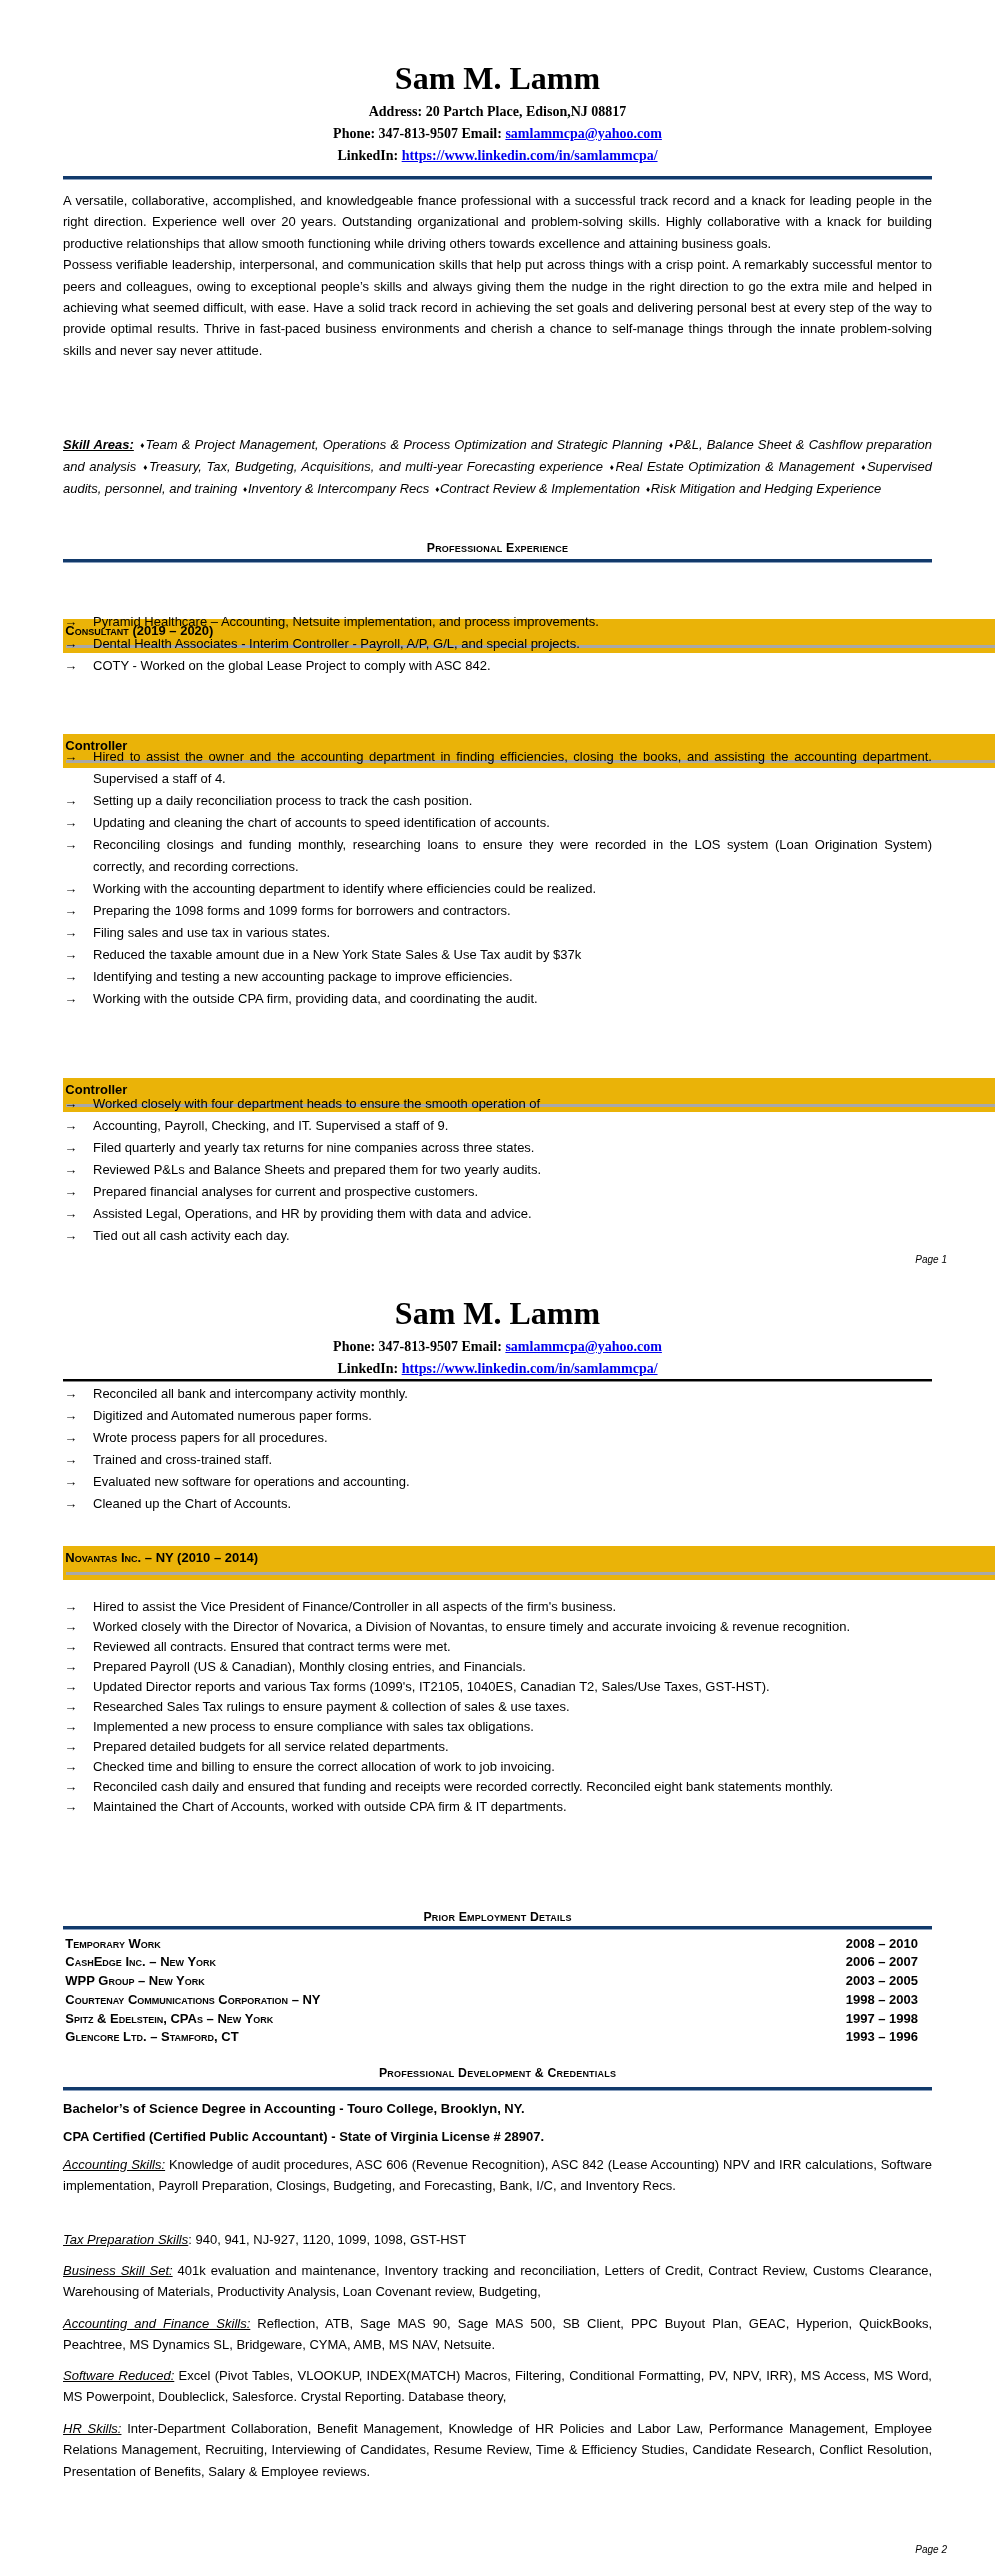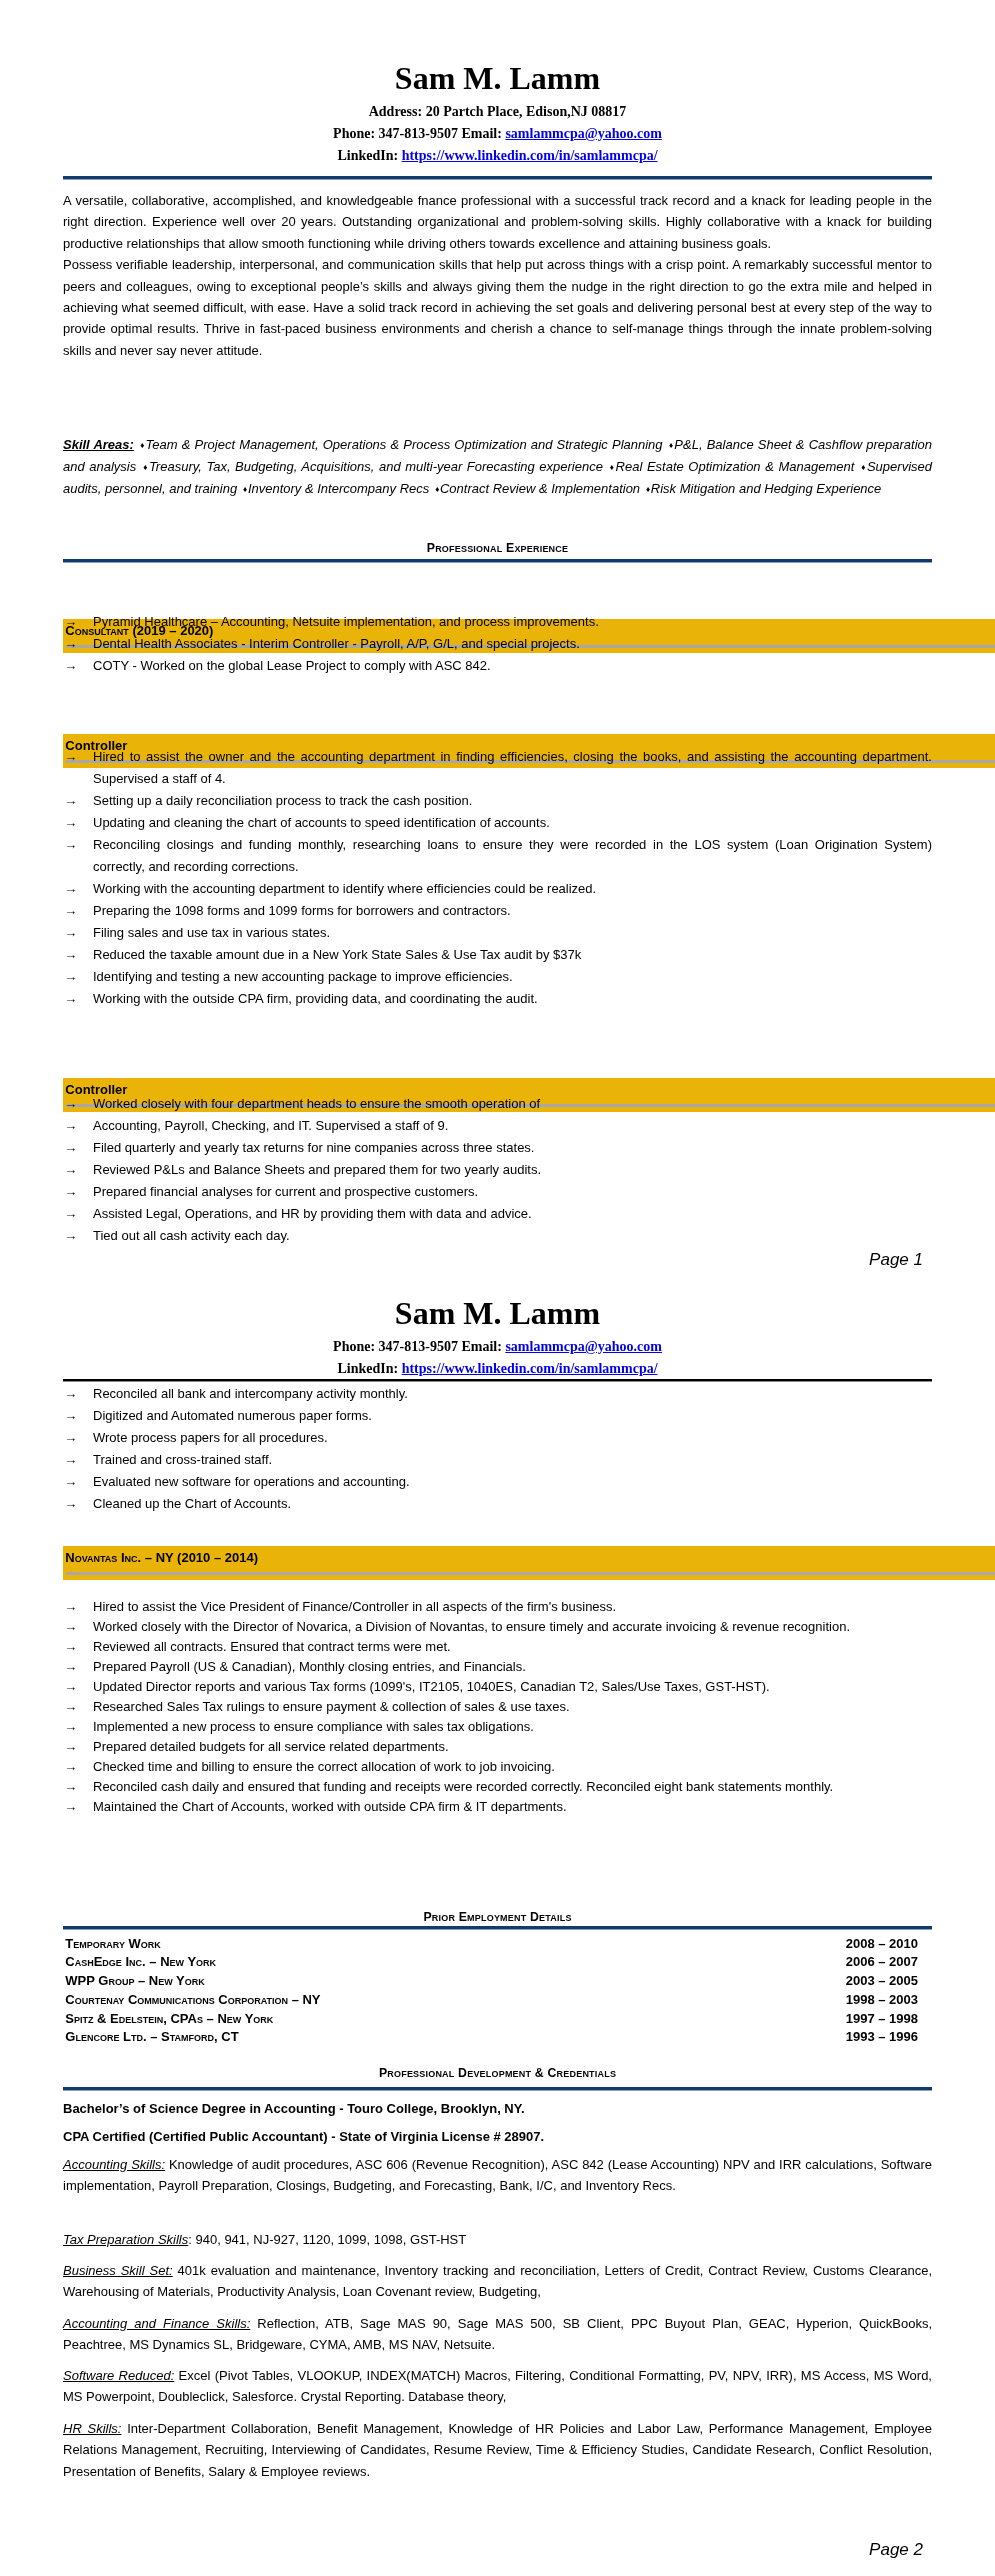--- a/index.html
+++ b/index.html
@@ -65,21 +65,21 @@
       font-size: 13px; line-height: 22px;
     }
     ul.bullets li .arrow {
       position: absolute; left: 1.2px; top: 0;
       font-size: 13px;
     }
     ul.bullets.tight li { line-height: 20px; }
     ul.bullets li.justify { text-align: justify; }
 
     .page-num {
-      right: 72px; font-style: italic; font-size: 17px; line-height: 17.6px; margin-left: 32px;
+      right: 48px; font-style: italic; font-size: 10px; line-height: 17.6px; margin-left: 32px;
     }
 
     .prior-row {
       left: 63px; width: 869px; height: 19px;
       font-weight: bold; font-size: 13px; line-height: 19px;
     }
     .prior-row .co { position: absolute; left: 2.3px; font-variant: small-caps; }
     .prior-row .yrs { position: absolute; right: 14px; }
 
     .cred-bold { font-weight: bold; font-size: 13px; line-height: 21px; }

